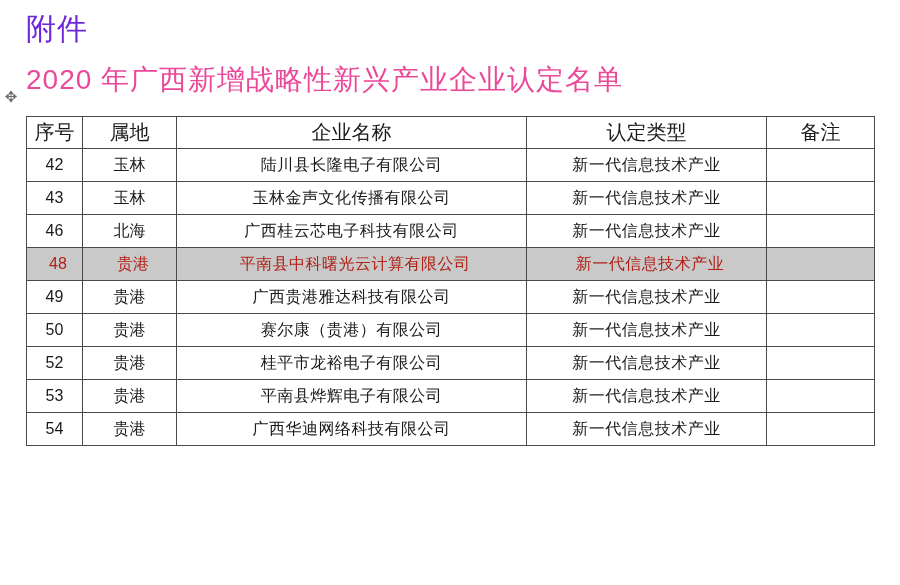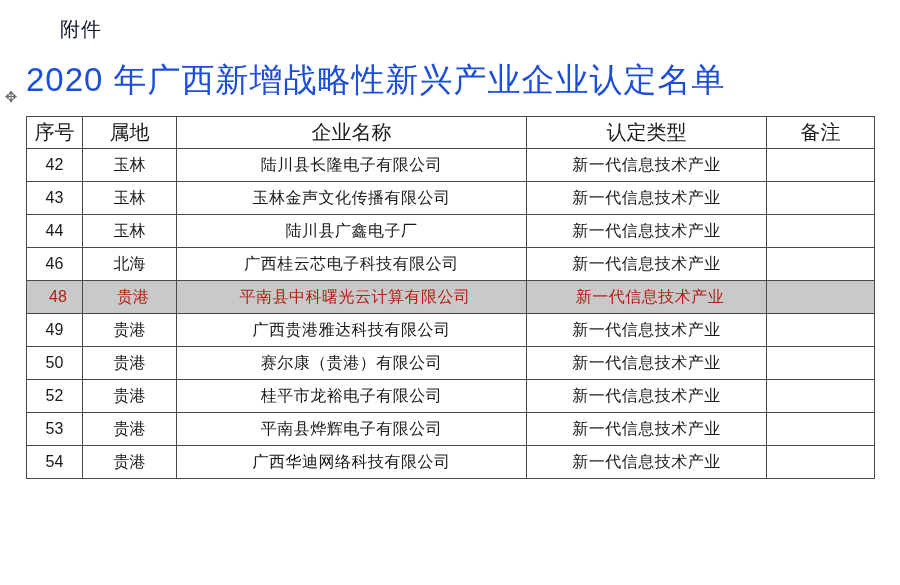--- a/index.html
+++ b/index.html
@@ -18,35 +18,34 @@
   .page {
     position: relative;
     width: 900px;
     height: 585px;
     box-sizing: border-box;
   }
   .attachment-label {
     position: absolute;
     left: 26px;
     top: 14px;
-    font-size: 20px;
+    font-size: 30px;
     line-height: 30px;
     letter-spacing: 1px;
-    color: #0f172a;
-    font-family: "Liberation Sans", sans-serif;
-    margin-left: 34px;
+    color: #6d28d9;
+    font-family: "Liberation Sans", sans-serif;
   }
   .doc-title {
     position: absolute;
     left: 26px;
     top: 57px;
-    font-size: 33px;
+    font-size: 28px;
     line-height: 46px;
     letter-spacing: 1px;
-    color: #1d4ed8;
+    color: #ec4899;
     white-space: nowrap;
     font-family: "Liberation Sans", sans-serif;
   }
   .move-handle {
     position: absolute;
     left: 2px;
     top: 88px;
     width: 18px;
     height: 18px;
     color: #6b6b6b;
@@ -138,27 +137,20 @@
           <td class="cell-remark"></td>
         </tr>
         <tr>
           <td class="cell-seq">43</td>
           <td class="cell-region">玉林</td>
           <td class="cell-name">玉林金声文化传播有限公司</td>
           <td class="cell-type">新一代信息技术产业</td>
           <td class="cell-remark"></td>
         </tr>
         <tr>
-          <td class="cell-seq">44</td>
-          <td class="cell-region">玉林</td>
-          <td class="cell-name">陆川县广鑫电子厂</td>
-          <td class="cell-type">新一代信息技术产业</td>
-          <td class="cell-remark"></td>
-        </tr>
-        <tr>
           <td class="cell-seq">46</td>
           <td class="cell-region">北海</td>
           <td class="cell-name">广西桂云芯电子科技有限公司</td>
           <td class="cell-type">新一代信息技术产业</td>
           <td class="cell-remark"></td>
         </tr>
         <tr class="highlight">
           <td class="cell-seq">48</td>
           <td class="cell-region">贵港</td>
           <td class="cell-name">平南县中科曙光云计算有限公司</td>

